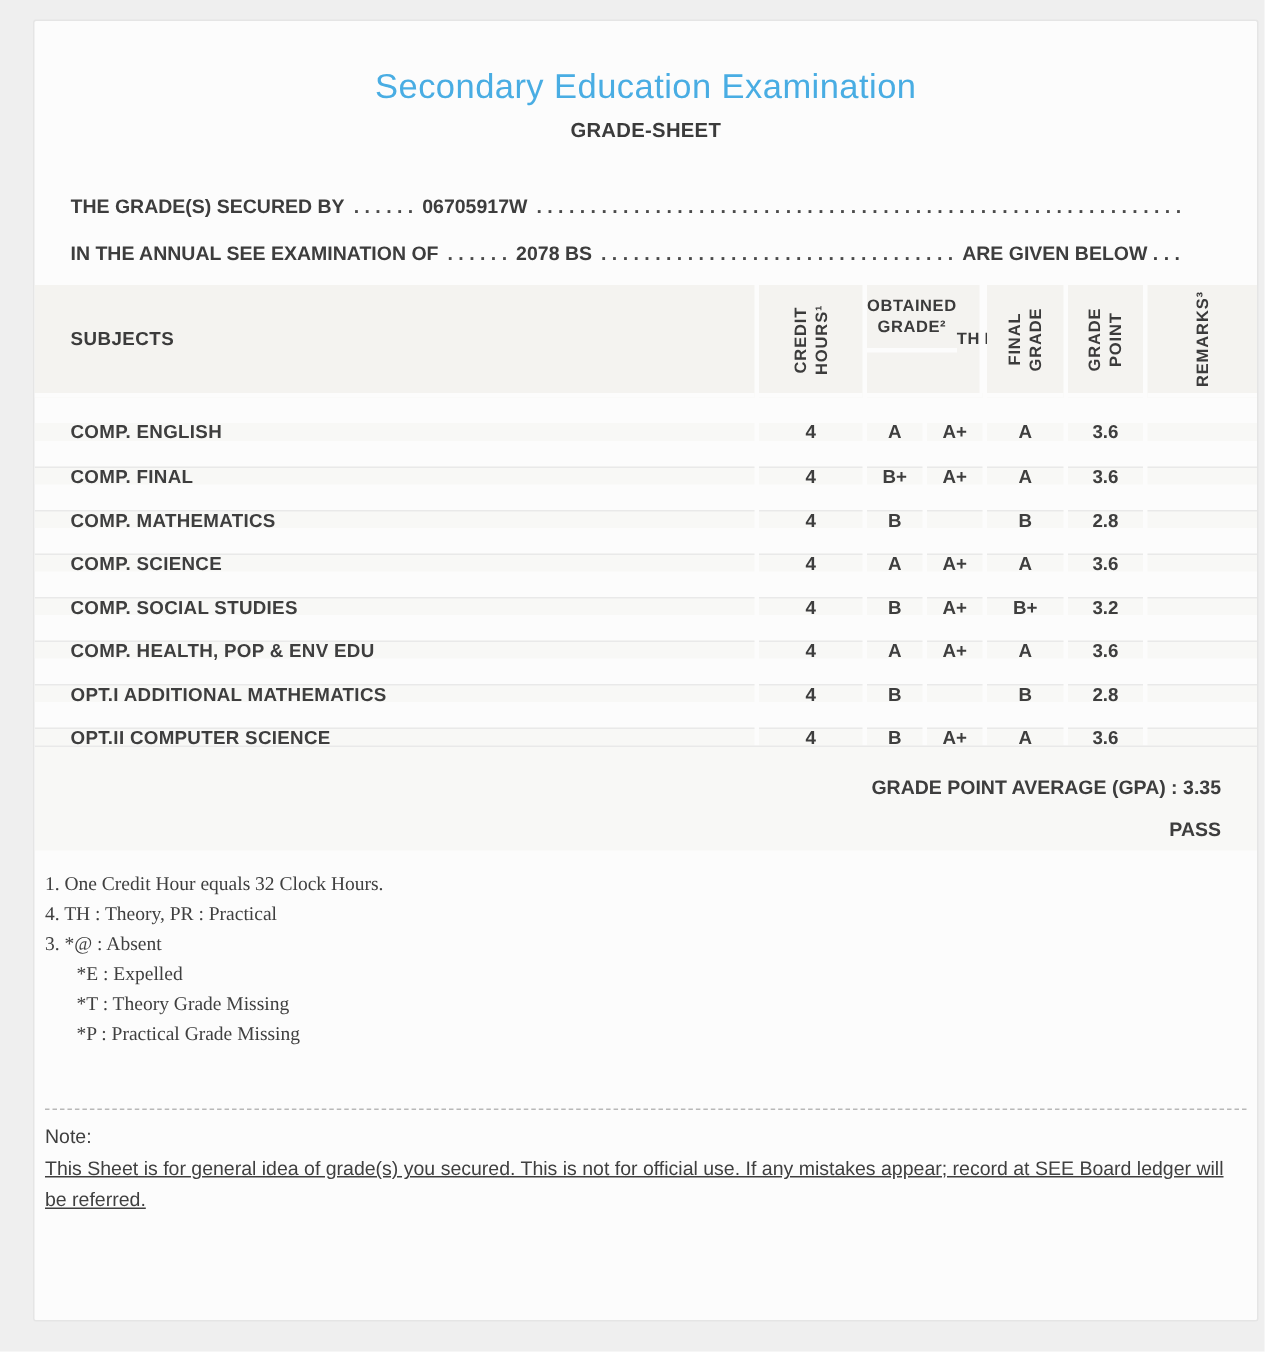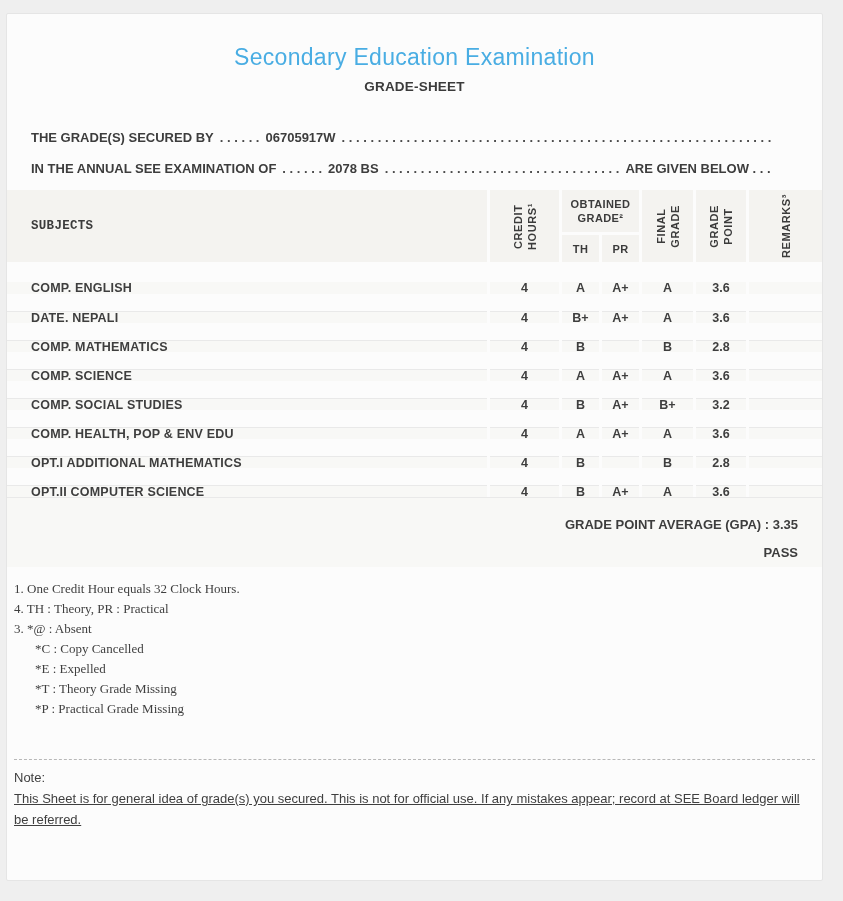--- a/index.html
+++ b/index.html
@@ -14,21 +14,21 @@
   }
   *{box-sizing:border-box;margin:0;padding:0;}
   html,body{width:843px;height:901px;}
   body{
     background:var(--page-bg);
     font-family:"Liberation Sans","DejaVu Sans",sans-serif;
     color:var(--ink);
     position:relative;
   }
   .card{
-    position:absolute;left:6px;top:13px;width:817px;height:868px;
+    position:absolute;left:22px;top:13px;width:817px;height:868px;
     background:var(--card-bg);
     border:1px solid var(--card-border);
     border-radius:2px;
     overflow:hidden;
   }
   .title{
     margin-top:30px;text-align:center;
     font-size:23px;font-weight:400;color:var(--title-blue);
     letter-spacing:0.3px;
   }
@@ -52,32 +52,32 @@
     grid-template-rows:75px repeat(8,29px) 70px;
     column-gap:3px;
     width:100%;
   }
   .th{
     background:var(--head-bg);
     border-bottom:3px solid var(--card-bg);
     display:flex;align-items:center;justify-content:center;
     font-size:11px;font-weight:700;color:#3b3b3b;
   }
-  .th.c-subj{justify-content:flex-start;padding-left:24px;font-size:12.5px;letter-spacing:0.3px;font-family:Liberation Mono, monospace;}
+  .th.c-subj{justify-content:flex-start;padding-left:24px;font-size:12.5px;letter-spacing:0.3px;}
   .vtext{
     writing-mode:vertical-rl;
     transform:rotate(180deg);
     white-space:pre-line;
     text-align:center;
     line-height:14px;
     letter-spacing:0.6px;
   }
   .c-group{
     grid-column:3 / 5;
-    flex-direction:column;align-items:stretch;justify-content:flex-start;
+    flex-direction:row;align-items:stretch;justify-content:flex-start;
     padding:0;
   }
   .group-label{
     height:45px;display:flex;align-items:center;justify-content:center;
     white-space:pre-line;text-align:center;line-height:14px;
     border-bottom:3px solid var(--card-bg);letter-spacing:0.4px;
   }
   .group-sub{flex:1;display:flex;}
   .group-sub .sub{flex:1;display:flex;align-items:center;justify-content:center;letter-spacing:0.4px;}
   .group-sub .subgap{width:3px;background:var(--card-bg);}
@@ -168,21 +168,21 @@
     </div>
 
     <div class="td subj">COMP. ENGLISH</div>
     <div class="td">4</div>
     <div class="td">A</div>
     <div class="td">A+</div>
     <div class="td">A</div>
     <div class="td">3.6</div>
     <div class="td"></div>
 
-    <div class="td subj r2x" style="border-top:1px solid var(--sep)">DATE. NEPALI</div>
+    <div class="td subj r2x" style="border-top:1px solid var(--sep)">COMP. FINAL</div>
     <div class="td" style="border-top:1px solid var(--sep)">4</div>
     <div class="td" style="border-top:1px solid var(--sep)">B+</div>
     <div class="td" style="border-top:1px solid var(--sep)">A+</div>
     <div class="td" style="border-top:1px solid var(--sep)">A</div>
     <div class="td" style="border-top:1px solid var(--sep)">3.6</div>
     <div class="td" style="border-top:1px solid var(--sep)"></div>
 
     <div class="td subj" style="border-top:1px solid var(--sep)">COMP. MATHEMATICS</div>
     <div class="td" style="border-top:1px solid var(--sep)">4</div>
     <div class="td" style="border-top:1px solid var(--sep)">B</div>
@@ -234,21 +234,20 @@
     <div class="tfoot">
       <div>GRADE POINT AVERAGE (GPA) : 3.35</div>
       <div>PASS</div>
     </div>
   </div>
 
   <div class="footnotes">
     <div class="fn">1. One Credit Hour equals 32 Clock Hours.</div>
     <div class="fn">4. TH : Theory, PR : Practical</div>
     <div class="fn">3. *@ : Absent</div>
-    <div class="fn indent">*C : Copy Cancelled</div>
     <div class="fn indent">*E : Expelled</div>
     <div class="fn indent">*T : Theory Grade Missing</div>
     <div class="fn indent">*P : Practical Grade Missing</div>
   </div>
 
   <div class="note">
     <div class="note-label">Note:</div>
     <p>This Sheet is for general idea of grade(s) you secured. This is not for official use. If any mistakes appear; record at SEE Board ledger will be referred.</p>
   </div>
 

